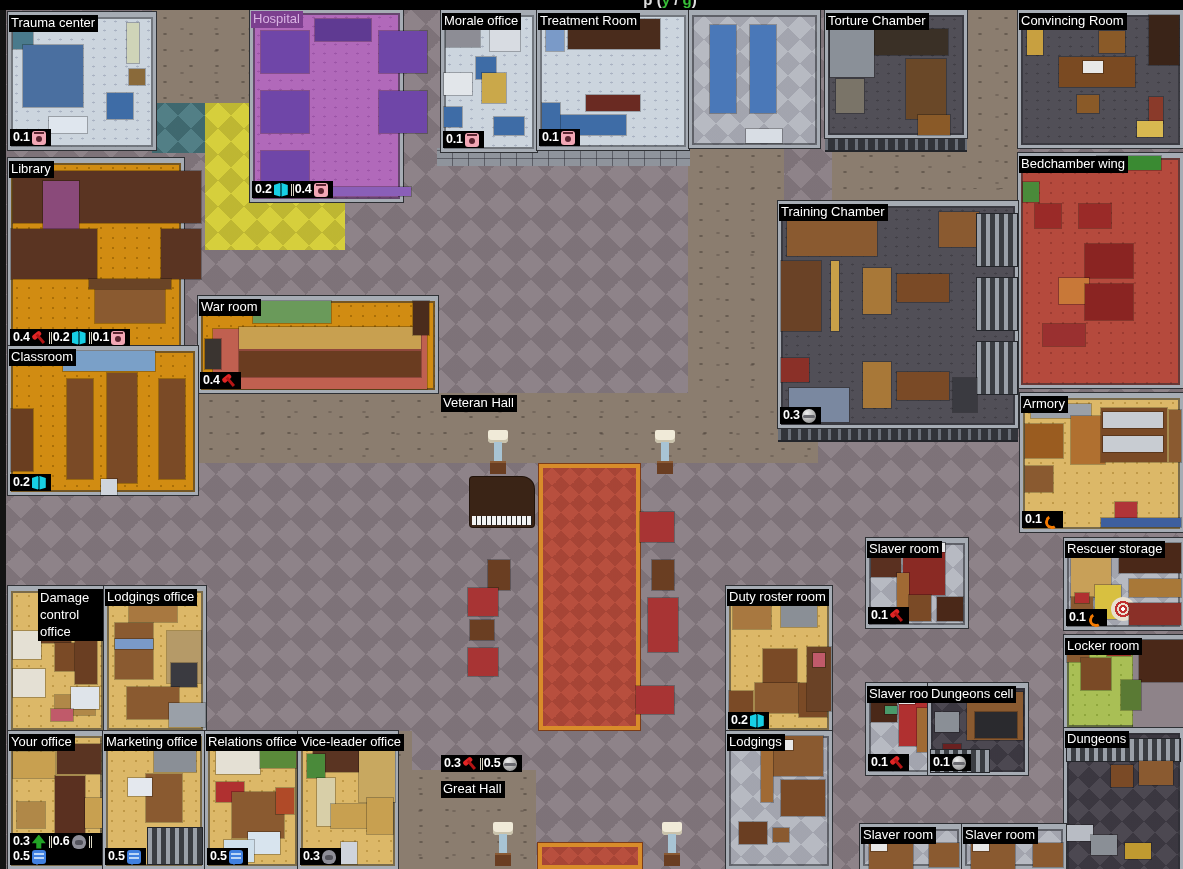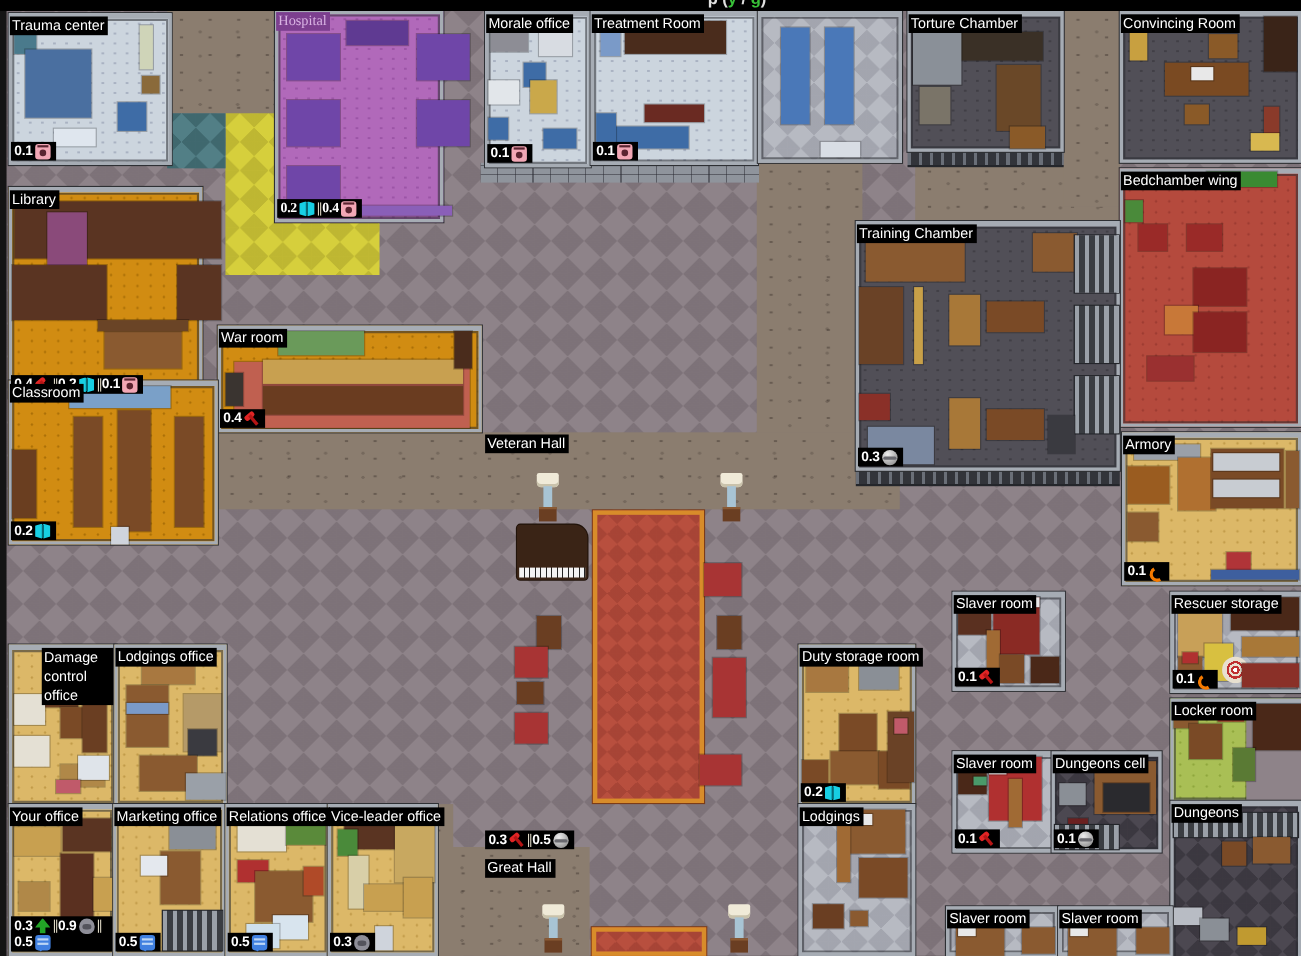--- a/index.html
+++ b/index.html
@@ -159,21 +159,21 @@
         <div class="dec" style="left: 38px; top: 100px; width: 38px; height: 16px; background: rgb(223, 230, 238);"></div>
         <div class="dec" style="left: 96px; top: 76px; width: 26px; height: 26px; background: rgb(62, 108, 166);"></div>
         <div class="dec" style="left: 116px; top: 6px; width: 12px; height: 40px; background: rgb(207, 212, 184);"></div>
         <div class="dec" style="left: 118px; top: 52px; width: 16px; height: 16px; background: rgb(138, 106, 58);"></div>
         <div class="rlabel">Trauma center</div>
         <div class="badges">
           <span class="val">0.1</span>
           <span class="icon i-medkit"></span>
         </div>
       </div>
-      <div class="room f-purple" style="left: 250px; top: 8px; width: 153px; height: 194px; font-family: Liberation Serif, serif;">
+      <div class="room f-purple" style="left: 250px; top: 8px; width: 153px; height: 194px;">
         <div class="dec" style="left: 62px; top: 6px; width: 56px; height: 22px; background: rgb(95, 58, 146);"></div>
         <div class="dec" style="left: 8px; top: 18px; width: 48px; height: 42px; background: rgb(111, 70, 168);"></div>
         <div class="dec" style="left: 8px; top: 78px; width: 48px; height: 42px; background: rgb(111, 70, 168);"></div>
         <div class="dec" style="left: 8px; top: 138px; width: 48px; height: 42px; background: rgb(111, 70, 168);"></div>
         <div class="dec" style="left: 126px; top: 18px; width: 48px; height: 42px; background: rgb(111, 70, 168);"></div>
         <div class="dec" style="left: 126px; top: 78px; width: 48px; height: 42px; background: rgb(111, 70, 168);"></div>
         <div class="dec" style="left: 40px; top: 174px; width: 118px; height: 9px; background: rgb(138, 95, 184);"></div>
         <div class="rlabel sel">Hospital</div>
         <div class="badges">
           <span class="val">0.2</span>
@@ -226,21 +226,21 @@
         <div class="dec" style="left: 6px; top: 14px; width: 16px; height: 26px; background: rgb(200, 160, 64);"></div>
         <div class="dec" style="left: 38px; top: 42px; width: 76px; height: 30px; background: rgb(122, 74, 34);"></div>
         <div class="dec" style="left: 62px; top: 46px; width: 20px; height: 12px; background: rgb(232, 232, 232);"></div>
         <div class="dec" style="left: 78px; top: 16px; width: 26px; height: 22px; background: rgb(138, 90, 40);"></div>
         <div class="dec" style="left: 56px; top: 80px; width: 22px; height: 18px; background: rgb(138, 90, 40);"></div>
         <div class="dec" style="left: 128px; top: 0px; width: 30px; height: 50px; background: rgb(58, 36, 24);"></div>
         <div class="dec" style="left: 128px; top: 82px; width: 14px; height: 26px; background: rgb(138, 58, 42);"></div>
         <div class="dec" style="left: 116px; top: 106px; width: 26px; height: 16px; background: rgb(216, 184, 80);"></div>
         <div class="rlabel">Convincing Room</div>
       </div>
-      <div class="room f-orange" style="left: 8px; top: 170px; width: 176px; height: 192px;">
+      <div class="room f-orange" style="left: 8px; top: 158px; width: 176px; height: 192px;">
         <div class="dec" style="left: 2px; top: 8px; width: 188px; height: 52px; background: rgb(90, 52, 34);"></div>
         <div class="dec" style="left: 32px; top: 18px; width: 36px; height: 52px; background: rgb(138, 74, 122);"></div>
         <div class="dec" style="left: 0px; top: 66px; width: 86px; height: 50px; background: rgb(90, 52, 34);"></div>
         <div class="dec" style="left: 150px; top: 66px; width: 40px; height: 50px; background: rgb(90, 52, 34);"></div>
         <div class="dec" style="left: 84px; top: 126px; width: 70px; height: 34px; background: rgb(138, 90, 48);"></div>
         <div class="dec" style="left: 78px; top: 116px; width: 82px; height: 10px; background: rgb(106, 68, 38);"></div>
         <div class="rlabel">Library</div>
         <div class="badges">
           <span class="val">0.4</span>
           <span class="icon i-hammer"></span>
@@ -387,39 +387,39 @@
       </div>
       <div class="room f-sand" style="left: 726px; top: 586px; width: 106px; height: 147px;">
         <div class="dec" style="left: 4px; top: 14px; width: 38px; height: 24px; background: rgb(168, 120, 64);"></div>
         <div class="dec" style="left: 52px; top: 10px; width: 36px; height: 26px; background: rgb(138, 143, 150);"></div>
         <div class="dec" style="left: 34px; top: 58px; width: 34px; height: 42px; background: rgb(122, 74, 38);"></div>
         <div class="dec" style="left: 26px; top: 92px; width: 44px; height: 30px; background: rgb(138, 90, 48);"></div>
         <div class="dec" style="left: 0px; top: 100px; width: 24px; height: 30px; background: rgb(122, 74, 38);"></div>
         <div class="dec" style="left: 70px; top: 92px; width: 28px; height: 34px; background: rgb(122, 74, 38);"></div>
         <div class="dec" style="left: 78px; top: 56px; width: 24px; height: 64px; background: rgb(106, 66, 38);"></div>
         <div class="dec" style="left: 84px; top: 62px; width: 12px; height: 14px; background: rgb(192, 90, 106);"></div>
-        <div class="rlabel">Duty storage room</div>
+        <div class="rlabel">Duty roster room</div>
         <div class="badges">
           <span class="val">0.2</span>
           <span class="icon i-book"></span>
         </div>
       </div>
       <div class="room f-tile" style="left: 866px; top: 683px; width: 102px; height: 92px;">
         <div class="dec" style="left: 2px; top: 6px; width: 26px; height: 28px; background: rgb(74, 40, 24);"></div>
         <div class="dec" style="left: 30px; top: 0px; width: 48px; height: 58px; background: rgb(176, 48, 48);"></div>
         <div class="dec" style="left: 30px; top: 4px; width: 16px; height: 12px; background: rgb(232, 232, 232);"></div>
         <div class="dec" style="left: 48px; top: 20px; width: 12px; height: 44px; background: rgb(160, 106, 52);"></div>
         <div class="dec" style="left: 16px; top: 18px; width: 12px; height: 8px; background: rgb(74, 154, 106);"></div>
         <div class="rlabel">Slaver room</div>
         <div class="badges">
           <span class="val">0.1</span>
           <span class="icon i-hammer"></span>
         </div>
       </div>
-      <div class="room f-dungeon" style="left: 956px; top: 683px; width: 100px; height: 92px; text-decoration: underline;">
+      <div class="room f-dungeon" style="left: 928px; top: 683px; width: 100px; height: 92px; text-decoration: underline;">
         <div class="dec" style="left: 4px; top: 24px; width: 24px; height: 20px; background: rgb(138, 143, 150);"></div>
         <div class="dec" style="left: 36px; top: 4px; width: 56px; height: 48px; background: rgb(138, 90, 48);"></div>
         <div class="dec" style="left: 44px; top: 24px; width: 42px; height: 26px; background: rgb(42, 42, 46);"></div>
         <div class="dec" style="left: 12px; top: 56px; width: 18px; height: 8px; background: rgb(106, 32, 32);"></div>
         <div class="abs bars" style="left: 0px; top: 62px; width: 58px; height: 22px;"></div>
         <div class="rlabel">Dungeons cell</div>
         <div class="badges">
           <span class="val">0.1</span>
           <span class="icon i-ball"></span>
         </div>
@@ -437,21 +437,21 @@
         <div class="dec" style="left: 2px; top: 16px; width: 42px; height: 26px; background: rgb(200, 160, 80);"></div>
         <div class="dec" style="left: 46px; top: 8px; width: 44px; height: 30px; background: rgb(90, 52, 34);"></div>
         <div class="dec" style="left: 44px; top: 40px; width: 30px; height: 60px; background: rgb(90, 48, 32);"></div>
         <div class="dec" style="left: 6px; top: 66px; width: 28px; height: 26px; background: rgb(176, 136, 72);"></div>
         <div class="dec" style="left: 74px; top: 62px; width: 18px; height: 30px; background: rgb(200, 160, 80);"></div>
         <div class="rlabel">Your office</div>
         <div class="badges">
           <span class="val">0.3</span>
           <span class="icon i-arrow"></span>
           <span class="sep"></span>
-          <span class="val">0.9</span>
+          <span class="val">0.6</span>
           <span class="icon i-hood"></span>
           <span class="sep"></span>
           <span class="val">0.5</span>
           <span class="icon i-bubble"></span>
         </div>
       </div>
       <div class="room f-sand" style="left: 103px; top: 731px; width: 102px; height: 138px;">
         <div class="dec" style="left: 48px; top: 4px; width: 42px; height: 32px; background: rgb(138, 143, 150);"></div>
         <div class="dec" style="left: 40px; top: 38px; width: 36px; height: 48px; background: rgb(138, 90, 48);"></div>
         <div class="dec" style="left: 22px; top: 42px; width: 24px; height: 18px; background: rgb(228, 232, 238);"></div>

